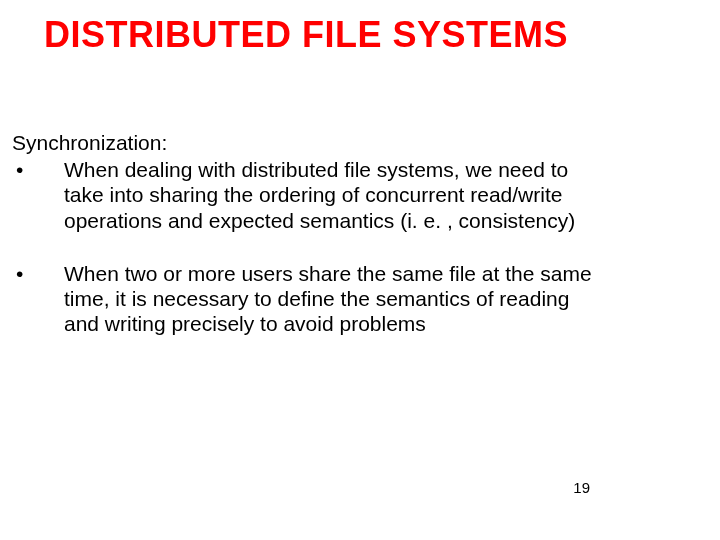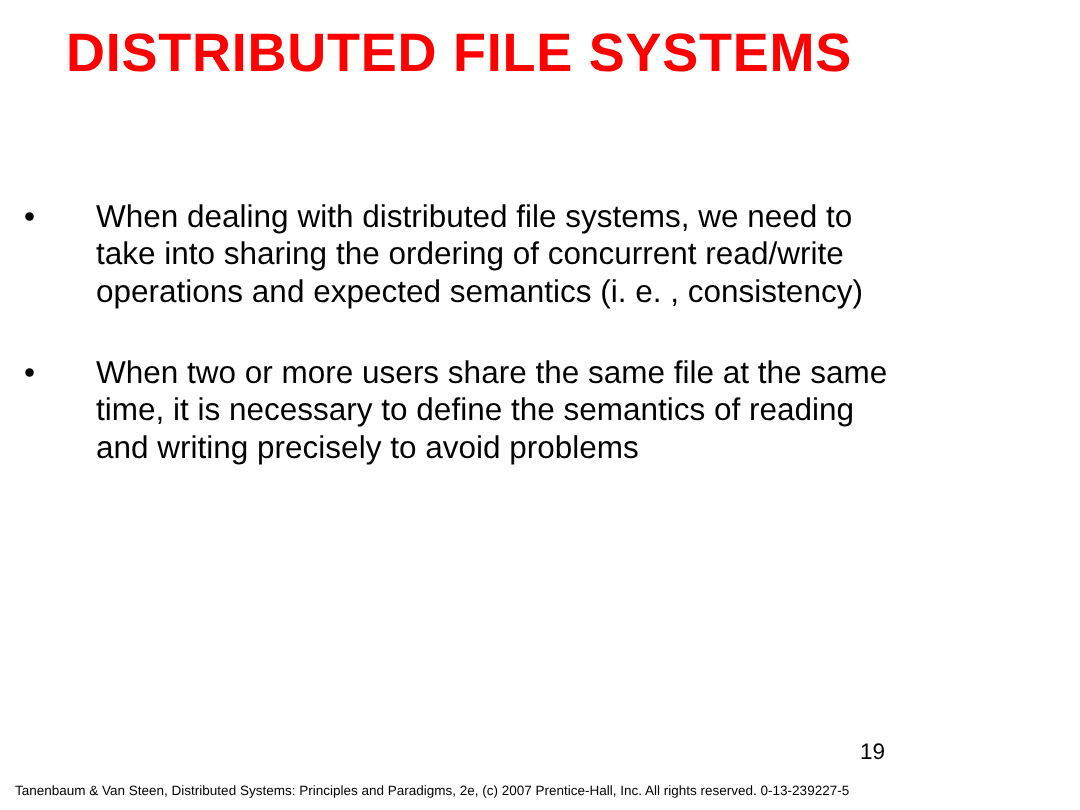--- a/index.html
+++ b/index.html
@@ -51,48 +51,48 @@
     flex: 0 0 48px;
     text-align: left;
     padding-left: 4px;
   }
   .bullet-text {
     flex: 1;
   }
   .pagenum {
     position: absolute;
     right: 22px;
-    bottom: 30px;
+    bottom: 44px;
     font-size: 15px;
     margin-top: 39px;
   }
   .footer {
     position: absolute;
     left: 10px;
     bottom: 8px;
     font-size: 9px;
   }
 </style>
 </head>
 <body>
 
 <div class="slide">
 
   <div class="title">DISTRIBUTED FILE SYSTEMS</div>
 
   <div class="body">
+    <div class="subhead">Synchronization:</div>
 
     <div class="bullets">
       <div class="bullet-row">
         <div class="bullet-mark">•</div>
         <div class="bullet-text">When dealing with distributed file systems, we need to take into sharing the ordering of concurrent read/write operations and expected semantics (i. e. , consistency)</div>
       </div>
       <div class="bullet-row">
         <div class="bullet-mark">•</div>
         <div class="bullet-text">When two or more users share the same file at the same time, it is necessary to define the semantics of reading and writing precisely to avoid problems</div>
       </div>
     </div>
   </div>
 
   <div class="pagenum">19</div>
-  <div class="footer">Tanenbaum &amp; Van Steen, Distributed Systems: Principles and Paradigms, 2e, (c) 2007 Prentice-Hall, Inc. All rights reserved. 0-13-239227-5</div>
 
 </div>
 
 </body></html>

